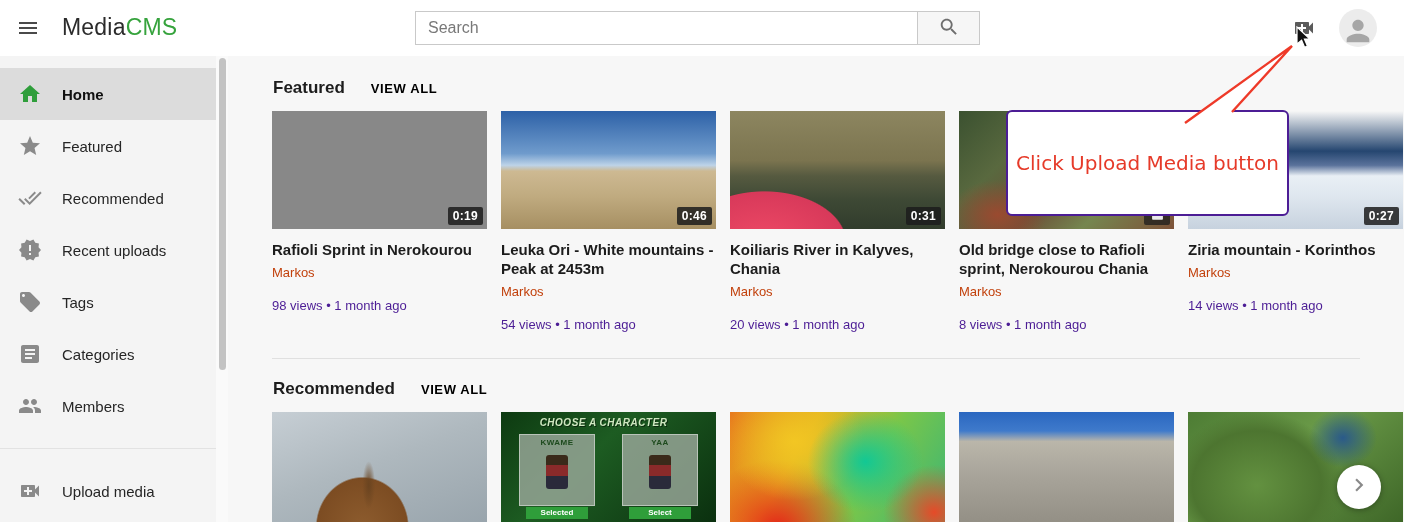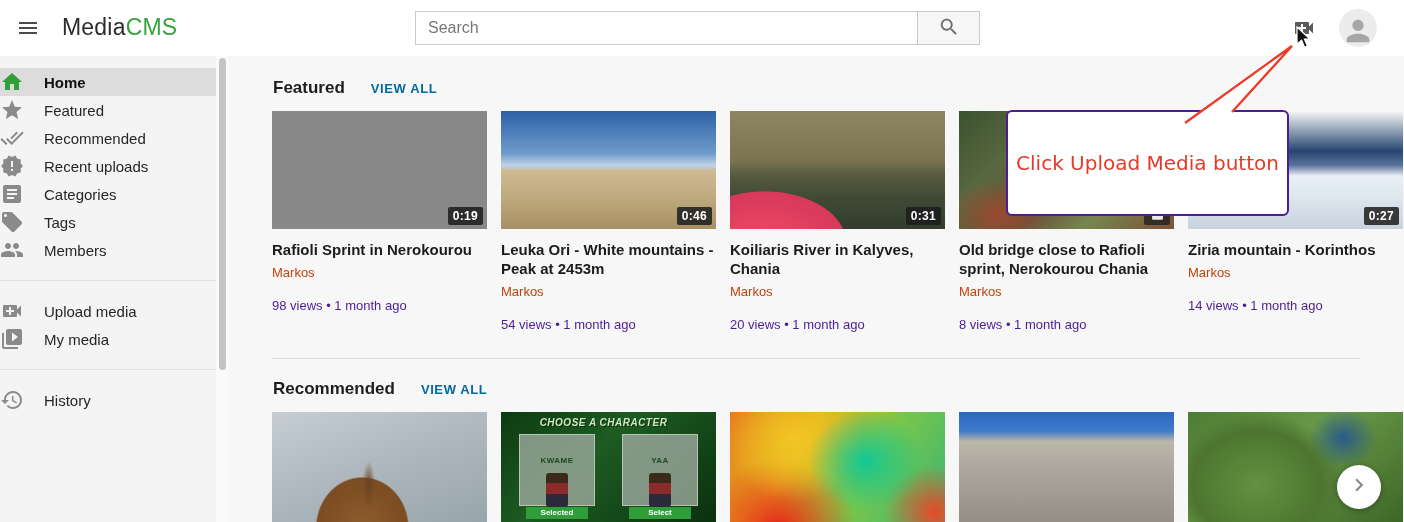--- a/index.html
+++ b/index.html
@@ -18,36 +18,36 @@
     padding:0 12px; font-size:16px; color:#333; outline:none; font-family:"Liberation Sans",sans-serif; }
   .searchinput::placeholder { color:#787878; }
   .searchbtn { width:63px; height:34px; border:1px solid #c9c9c9; background:#f6f6f6; cursor:pointer;
     display:flex; align-items:center; justify-content:center; }
   .upload-top { position:absolute; left:1292px; top:16px; width:24px; height:24px; cursor:pointer; }
   .avatar { position:absolute; left:1339px; top:9px; width:38px; height:38px; border-radius:50%;
     background:#ececec; overflow:hidden; cursor:pointer; display:flex; align-items:center; justify-content:center; }
 
   
   .sidebar { position:absolute; left:0; top:56px; width:216px; height:466px; background:#f4f4f4; z-index:20; }
-  .sb-item { display:flex; align-items:center; height:28px; cursor:pointer; }
+  .sb-item { display:flex; align-items:center; height:52px; padding-left:18px; cursor:pointer; }
   .sb-item .icn { width:24px; height:24px; margin-right:20px; flex:0 0 24px; }
   .sb-item .lbl { font-size:15px; color:#262626; }
   .sb-item.active { background:#dcdcdc; }
   .sb-item.active .lbl { font-weight:bold; color:#111; }
   .sb-group-top { padding-top:12px; }
   .sb-div { height:1px; background:#e2e2e2; margin:16px 0; }
   .scrollbar { position:absolute; left:216px; top:56px; width:12px; height:466px; background:#fafafa; }
   .scrollthumb { position:absolute; left:3px; top:2px; width:7px; height:312px; border-radius:4px; background:#c3c3c3; }
 
   
   .main { position:absolute; left:228px; top:56px; width:1176px; height:466px; background:#f7f7f7; }
   .section-head { display:flex; align-items:baseline; padding-left:45px; }
   .section-head.first { padding-top:22px; }
   .section-title { font-size:17px; font-weight:bold; color:#1d1d1d; }
-  .view-all { font-size:13px; font-weight:bold; color:#0369a1; margin-left:26px; letter-spacing:.6px; cursor:pointer; }
+  .view-all { font-size:13px; font-weight:bold; color:#000000; margin-left:26px; letter-spacing:.6px; cursor:pointer; }
   .cards { display:flex; gap:14px; padding-left:44px; margin-top:13px; }
   .card { width:215px; flex:0 0 215px; }
   .thumb { position:relative; width:215px; height:118px; background:#888; cursor:pointer; overflow:hidden; }
   .dur { position:absolute; right:4px; bottom:4px; background:rgba(28,28,28,.85); color:#fff;
     font-size:12px; font-weight:bold; padding:2px 5px; border-radius:2px; letter-spacing:.3px; }
   .imgbadge { position:absolute; right:4px; bottom:4px; background:rgba(28,28,28,.75); border-radius:2px;
     width:26px; height:19px; display:flex; align-items:center; justify-content:center; }
   .vtitle { margin-top:11px; font-size:15px; font-weight:bold; line-height:19px; color:#1c1c1c; cursor:pointer; }
   .vauthor { margin-top:6px; font-size:13px; color:#c2410c; }
   .vmeta { margin-top:18px; font-size:13px; color:#4c1d95; }
@@ -90,21 +90,21 @@
     radial-gradient(55px 48px at 72% 22%, #2a5a8a 0%, rgba(42,90,138,0) 62%),
     radial-gradient(95px 80px at 32% 62%, #639140 0%, #4d7530 68%, rgba(77,117,48,0) 92%),
     linear-gradient(140deg,#4d7c34 0%, #6a9a48 42%, #3c6426 100%); }
 
   
   .g-head { position:absolute; top:5px; left:0; right:10px; text-align:center; font-size:10px; font-weight:bold;
     font-style:italic; color:#cfe8c0; text-shadow:1px 1px 0 #0a2a0c; letter-spacing:.5px; }
   .g-panel { position:absolute; top:22px; width:76px; height:72px; background:rgba(158,170,158,.8);
     border:1px solid #b9c4b9; }
   .g-panel.left { left:18px; } .g-panel.right { right:18px; }
-  .g-name { text-align:center; font-size:8px; font-weight:bold; color:#1d4a1d; padding-top:21px; letter-spacing:.5px; }
+  .g-name { text-align:center; font-size:8px; font-weight:bold; color:#1d4a1d; padding-top:3px; letter-spacing:.5px; }
   .g-sprite { width:22px; height:34px; margin:8px auto 0; background:linear-gradient(180deg,#3a2a1a 28%,#8a2a2a 29% 62%,#2a2a3a 63%); border-radius:3px; }
   .g-btn { position:absolute; bottom:-14px; left:6px; right:6px; height:12px; background:#2f9e3a;
     color:#fff; font-size:8px; font-weight:bold; text-align:center; line-height:12px; }
 
   
   .next-btn { position:absolute; left:1337px; top:465px; width:44px; height:44px; border-radius:50%;
     background:#fff; box-shadow:0 1px 6px rgba(0,0,0,.35); z-index:40; cursor:pointer;
     display:flex; align-items:center; justify-content:center; }
 
   
@@ -175,30 +175,30 @@
     <div class="sb-item">
       <span class="icn">
         <svg width="24" height="24" viewBox="0 0 24 24">
             <path fill="#8a8a8a" d="M23 12l-2.44-2.79.34-3.69-3.61-.82-1.89-3.2L12 2.96 8.6 1.5 6.71 4.69 3.1 5.5l.34 3.7L1 12l2.44 2.79-.34 3.7 3.61.82L8.6 22.5l3.4-1.47 3.4 1.46 1.89-3.19 3.61-.82-.34-3.69L23 12zm-10 5h-2v-2h2v2zm0-4h-2V7h2v6z"></path>
           </svg></span>
       <span class="lbl">Recent uploads</span>
     </div>
     <div class="sb-item">
       <span class="icn">
         <svg width="24" height="24" viewBox="0 0 24 24">
+            <path fill="#8a8a8a" d="M21.41 11.58l-9-9C12.05 2.22 11.55 2 11 2H4c-1.1 0-2 .9-2 2v7c0 .55.22 1.05.59 1.42l9 9c.36.36.86.58 1.41.58.55 0 1.05-.22 1.41-.59l7-7c.37-.36.59-.86.59-1.41 0-.55-.23-1.06-.59-1.42zM5.5 7C4.67 7 4 6.33 4 5.5S4.67 4 5.5 4 7 4.67 7 5.5 6.33 7 5.5 7z"></path>
+          </svg></span>
+      <span class="lbl">Tags</span>
+    </div>
+    <div class="sb-item">
+      <span class="icn">
+        <svg width="24" height="24" viewBox="0 0 24 24">
             <path fill="#8a8a8a" d="M19 3H5c-1.1 0-2 .9-2 2v14c0 1.1.9 2 2 2h14c1.1 0 2-.9 2-2V5c0-1.1-.9-2-2-2zm-5 14H7v-2h7v2zm3-4H7v-2h10v2zm0-4H7V7h10v2z"></path>
           </svg></span>
       <span class="lbl">Categories</span>
-    </div>
-    <div class="sb-item">
-      <span class="icn">
-        <svg width="24" height="24" viewBox="0 0 24 24">
-            <path fill="#8a8a8a" d="M21.41 11.58l-9-9C12.05 2.22 11.55 2 11 2H4c-1.1 0-2 .9-2 2v7c0 .55.22 1.05.59 1.42l9 9c.36.36.86.58 1.41.58.55 0 1.05-.22 1.41-.59l7-7c.37-.36.59-.86.59-1.41 0-.55-.23-1.06-.59-1.42zM5.5 7C4.67 7 4 6.33 4 5.5S4.67 4 5.5 4 7 4.67 7 5.5 6.33 7 5.5 7z"></path>
-          </svg></span>
-      <span class="lbl">Tags</span>
     </div>
     <div class="sb-item">
       <span class="icn">
         <svg width="24" height="24" viewBox="0 0 24 24">
             <path fill="#8a8a8a" d="M16 11c1.66 0 2.99-1.34 2.99-3S17.66 5 16 5c-1.66 0-3 1.34-3 3s1.34 3 3 3zm-8 0c1.66 0 2.99-1.34 2.99-3S9.66 5 8 5C6.34 5 5 6.34 5 8s1.34 3 3 3zm0 2c-2.33 0-7 1.17-7 3.5V19h14v-2.5c0-2.33-4.67-3.5-7-3.5zm8 0c-.29 0-.62.02-.97.05 1.16.84 1.97 1.97 1.97 3.45V19h6v-2.5c0-2.33-4.67-3.5-7-3.5z"></path>
           </svg></span>
       <span class="lbl">Members</span>
     </div>
   </div>
   <div class="sb-div"></div>

